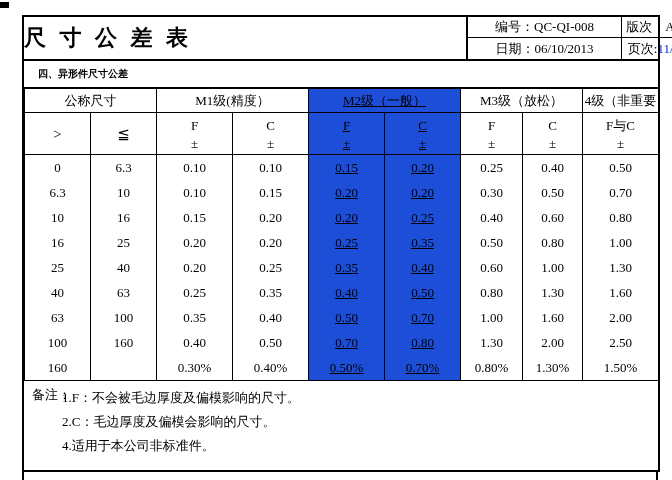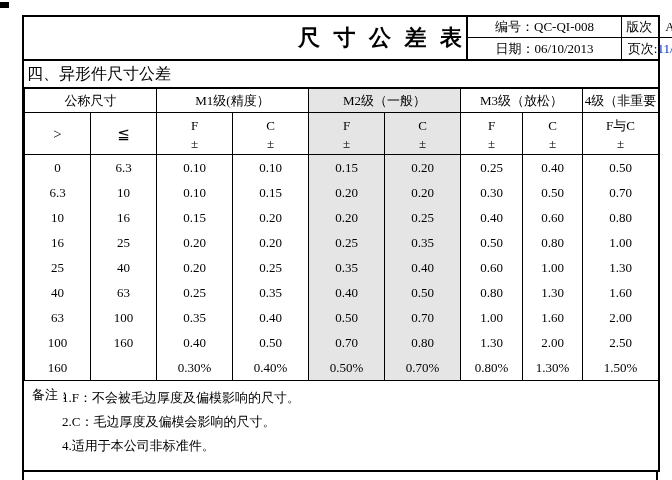--- a/index.html
+++ b/index.html
@@ -7,42 +7,42 @@
     position:relative;width:672px;height:480px;background:#ffffff;
     overflow:hidden;font-family:"Liberation Serif","DejaVu Serif",serif;color:#000;
   }
   .corner-mark{position:absolute;left:0;top:2px;width:9px;height:6px;background:#000;}
   .frame{
     position:absolute;left:22px;top:15px;width:638px;height:457px;
     border:2px solid #000;box-sizing:border-box;display:flex;flex-direction:column;
   }
   
   .title-row{height:44px;border-bottom:2px solid #000;display:flex;box-sizing:border-box;flex:none;}
-  .title-cell{flex:1;display:flex;align-items:center;justify-content:flex-end;}
+  .title-cell{flex:1;display:flex;align-items:center;justify-content:flex-start;}
   .doc-title{font-size:22px;font-weight:bold;letter-spacing:4px;white-space:nowrap;}
   .info-box{width:192px;border-left:2px solid #000;display:grid;
     grid-template-columns:154px 70px;grid-template-rows:1fr 1fr;box-sizing:border-box;flex:none;}
   .info-cell{display:flex;align-items:center;justify-content:center;font-size:13px;white-space:nowrap;box-sizing:border-box;}
   .info-cell.c1{border-right:1px solid #000;}
   .info-cell.r1{border-bottom:1px solid #000;}
   .blue{color:#0033cc;}
   
   .section-row{height:27px;border-bottom:1px solid #000;box-sizing:border-box;
-    font-size:16px;font-weight:normal;line-height:25px;padding-left:3px;flex:none;}
+    font-size:10px;font-weight:bold;line-height:25px;padding-left:14px;flex:none;}
   
   table.tol{border-collapse:collapse;table-layout:fixed;width:634px;flex:none;}
   table.tol th,table.tol td{font-size:13px;text-align:center;padding:0;font-weight:normal;}
   tr.group-row th{border:1px solid #000;height:23px;}
   tr.sub-row th{border:1px solid #000;height:41px;}
   .sub-stack .letter{line-height:20px;font-size:13px;}
   .sub-stack .pm{line-height:16px;font-size:13px;}
   .sym{line-height:40px;font-size:15px;}
   td.data{border-left:1px solid #000;border-right:1px solid #000;height:25px;}
   tr.data-row:last-child td{border-bottom:1px solid #000;}
-  .hl{background:#e5e5e5;}
+  .hl{background:#1d4ed8;text-decoration:underline;}
   th.last-col{text-align:left;white-space:nowrap;overflow:visible;padding-left:1px;}
   
   .notes{flex:1;position:relative;font-size:13px;}
   .notes-label{position:absolute;left:8px;top:5px;white-space:nowrap;}
   .notes-list{margin:0;padding:5px 0 0 38px;list-style:none;}
   .notes-list li{line-height:24px;white-space:nowrap;}
   
   .stub{position:absolute;width:2px;height:10px;background:#000;top:470px;}
   .stub-left{left:22px;}
   .stub-right{left:656px;}

